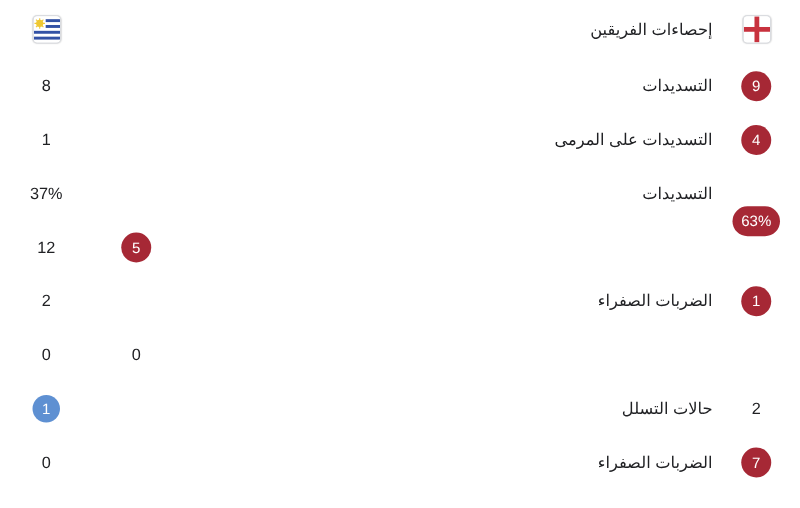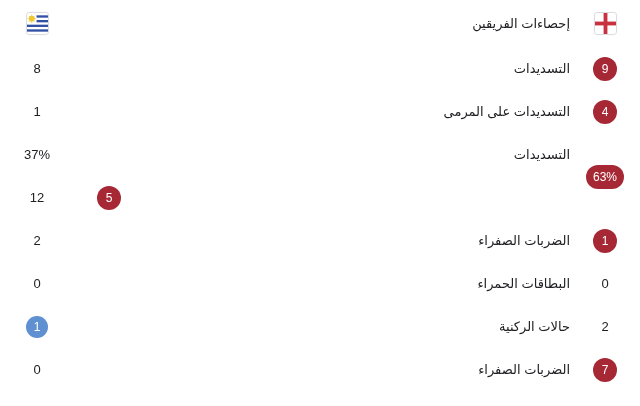--- a/index.html
+++ b/index.html
@@ -122,31 +122,30 @@
     <div class="center" dir="rtl">الضربات الصفراء</div>
     <div class="side-right">
         <span class="badge">1</span>
       </div>
   </div>
 
   <div class="stat-row">
     <div class="side-left">
         <span class="val">0</span>
       </div>
-    <div class="center" dir="rtl">البطاقات الحمراء</div>
     <div class="side-right">
         <span class="val">0</span>
       </div>
   </div>
 
   <div class="stat-row">
     <div class="side-left">
         <span class="badge blue">1</span>
       </div>
-    <div class="center" dir="rtl">حالات الركنية</div>
+    <div class="center" dir="rtl">حالات التسلل</div>
     <div class="side-right">
         <span class="val">2</span>
       </div>
   </div>
 
   <div class="stat-row">
     <div class="side-left">
         <span class="val">0</span>
       </div>
     <div class="center" dir="rtl">الضربات الصفراء</div>

